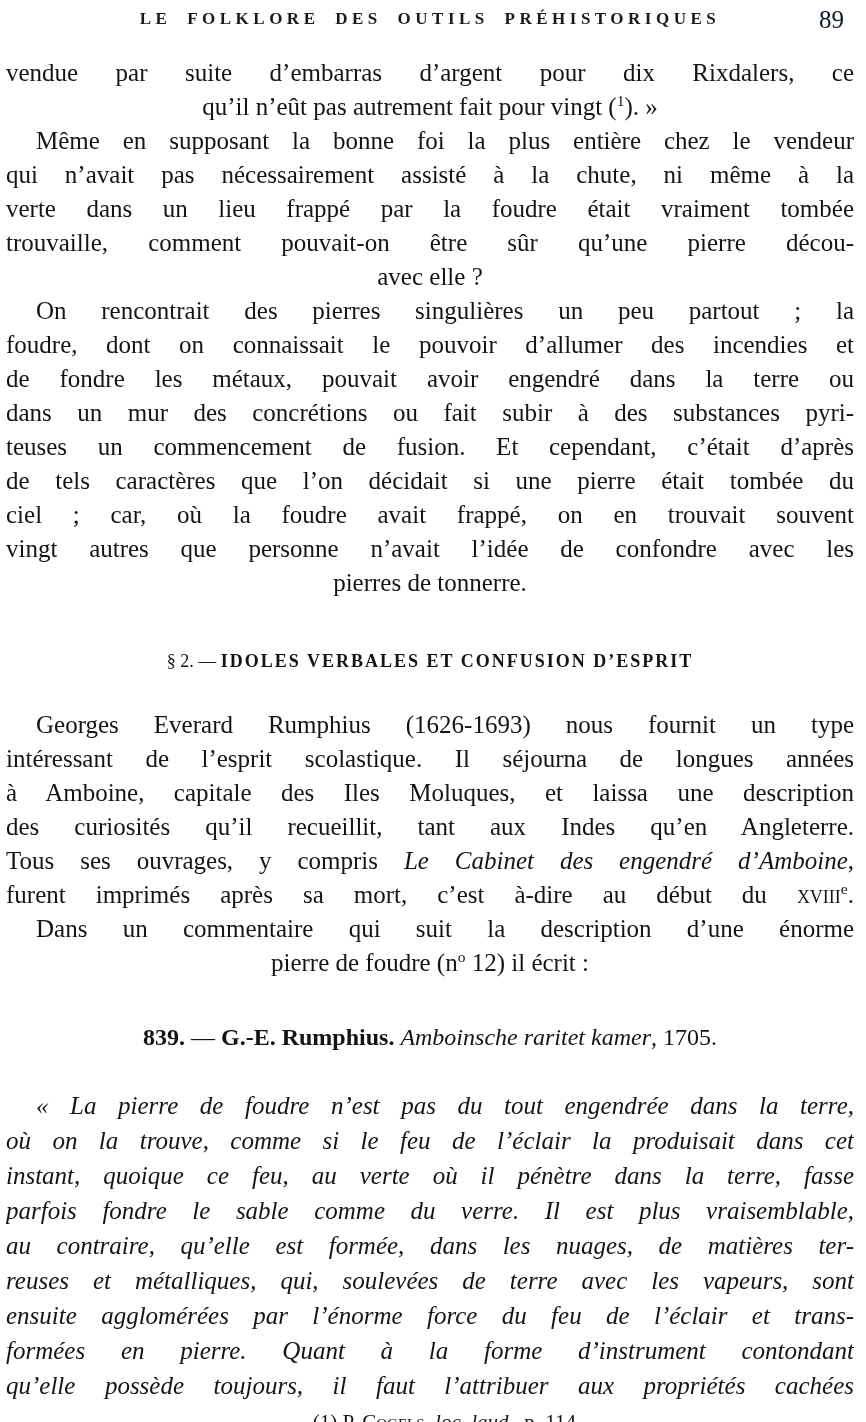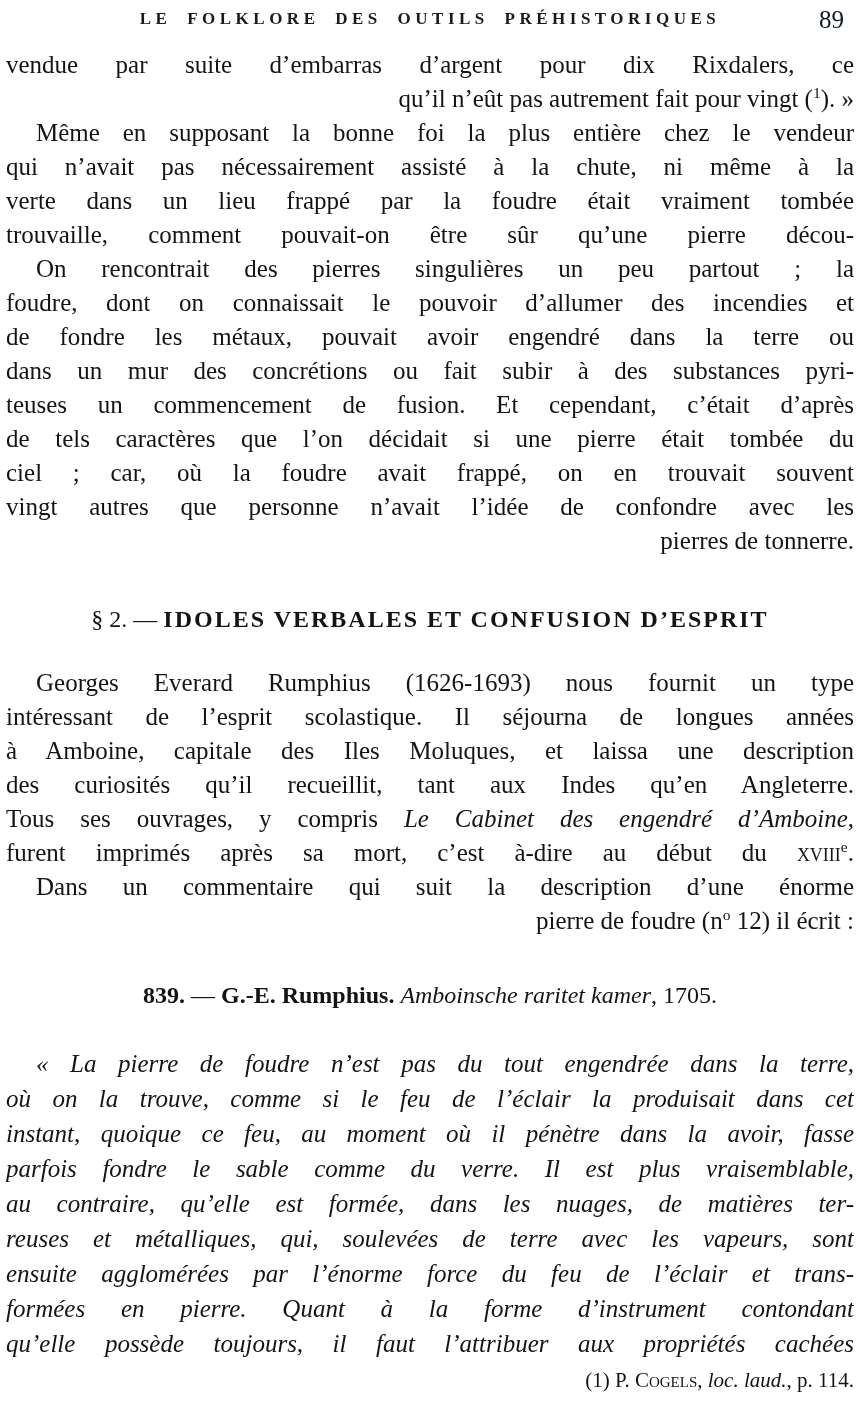--- a/index.html
+++ b/index.html
@@ -10,21 +10,21 @@
     background:#ffffff;
     color:#141414;
     font-family:"Liberation Serif", serif;
     overflow:hidden;
     box-sizing:border-box;
     padding:6px 12px 0 6px;
   }
   .page-header{
     position:relative;
     height:30px;
-    margin-bottom:12px;
+    margin-bottom:20px;
   }
   .running-title{
     position:absolute;
     left:0;right:0;
     text-align:center;
     font-size:17px;
     font-weight:bold;
     letter-spacing:4.5px;
     word-spacing:7px;
     color:#1a1a1a;
@@ -35,34 +35,34 @@
     right:10px;top:0;
     font-size:25px;
     color:#0f172a;
   }
   .page-body{margin-top:0;}
   .line{
     font-size:25px;
     line-height:34px;
     white-space:nowrap;
     overflow:hidden;
-    text-align:right;
+    text-align:center;
   }
   .stretch{
     text-align:justify;
     text-align-last:justify;
   }
   .indent{padding-left:30px;}
   .quote{font-style:italic;line-height:35px;}
   .quote-start{margin-top:0;}
   .heading{
     margin:44px 0 30px 0;
     text-align:center;
     text-align-last:center;
-    font-size:24px;
+    font-size:18px;
     line-height:34px;
   }
   .heading .bold{letter-spacing:2px;}
   .citation{
     margin:40px 0 34px 0;
     text-align:center;
     text-align-last:center;
     font-size:24px;
     line-height:34px;
   }
@@ -85,20 +85,21 @@
     <div class="running-title">LE FOLKLORE DES OUTILS PRÉHISTORIQUES</div>
     <div class="page-number">89</div>
   </div>
   <div class="page-body">
       <div class="line stretch"><span>vendue par suite d’embarras d’argent pour dix Rixdalers, ce</span></div>
       <div class="line"><span>qu’il n’eût pas autrement fait pour vingt (</span><span class="sup">1</span><span>). »</span></div>
       <div class="line stretch indent"><span>Même en supposant la bonne foi la plus entière chez le vendeur</span></div>
       <div class="line stretch"><span>qui n’avait pas nécessairement assisté à la chute, ni même à la</span></div>
       <div class="line stretch"><span>verte dans un lieu frappé par la foudre était vraiment tombée</span></div>
       <div class="line stretch"><span>trouvaille, comment pouvait-on être sûr qu’une pierre décou-</span></div>
+      <div class="line"><span>avec elle ?</span></div>
       <div class="line stretch indent"><span>On rencontrait des pierres singulières un peu partout ; la</span></div>
       <div class="line stretch"><span>foudre, dont on connaissait le pouvoir d’allumer des incendies et</span></div>
       <div class="line stretch"><span>de fondre les métaux, pouvait avoir engendré dans la terre ou</span></div>
       <div class="line stretch"><span>dans un mur des concrétions ou fait subir à des substances pyri-</span></div>
       <div class="line stretch"><span>teuses un commencement de fusion. Et cependant, c’était d’après</span></div>
       <div class="line stretch"><span>de tels caractères que l’on décidait si une pierre était tombée du</span></div>
       <div class="line stretch"><span>ciel ; car, où la foudre avait frappé, on en trouvait souvent</span></div>
       <div class="line stretch"><span>vingt autres que personne n’avait l’idée de confondre avec les</span></div>
       <div class="line"><span>pierres de tonnerre.</span></div>
       <div class="line heading"><span>§ 2. — </span><span class="bold">IDOLES VERBALES ET CONFUSION D’ESPRIT</span></div>
@@ -106,21 +107,21 @@
       <div class="line stretch"><span>intéressant de l’esprit scolastique. Il séjourna de longues années</span></div>
       <div class="line stretch"><span>à Amboine, capitale des Iles Moluques, et laissa une description</span></div>
       <div class="line stretch"><span>des curiosités qu’il recueillit, tant aux Indes qu’en Angleterre.</span></div>
       <div class="line stretch"><span>Tous ses ouvrages, y compris </span><span class="italic">Le Cabinet des engendré d’Amboine</span><span>,</span></div>
       <div class="line stretch"><span>furent imprimés après sa mort, c’est à-dire au début du </span><span class="smallcaps">xviii</span><span class="sup">e</span><span>.</span></div>
       <div class="line stretch indent"><span>Dans un commentaire qui suit la description d’une énorme</span></div>
       <div class="line"><span>pierre de foudre (n</span><span class="sup">o</span><span> 12) il écrit :</span></div>
       <div class="line citation"><span class="bold">839.</span><span> — </span><span class="bold">G.-E. Rumphius. </span><span class="italic">Amboinsche raritet kamer</span><span>, 1705.</span></div>
       <div class="line stretch indent quote quote-start"><span>« La pierre de foudre n’est pas du tout engendrée dans la terre,</span></div>
       <div class="line stretch quote"><span>où on la trouve, comme si le feu de l’éclair la produisait dans cet</span></div>
-      <div class="line stretch quote"><span>instant, quoique ce feu, au moment où il pénètre dans la avoir, fasse</span></div>
+      <div class="line stretch quote"><span>instant, quoique ce feu, au verte où il pénètre dans la terre, fasse</span></div>
       <div class="line stretch quote"><span>parfois fondre le sable comme du verre. Il est plus vraisemblable,</span></div>
       <div class="line stretch quote"><span>au contraire, qu’elle est formée, dans les nuages, de matières ter-</span></div>
       <div class="line stretch quote"><span>reuses et métalliques, qui, soulevées de terre avec les vapeurs, sont</span></div>
       <div class="line stretch quote"><span>ensuite agglomérées par l’énorme force du feu de l’éclair et trans-</span></div>
       <div class="line stretch quote"><span>formées en pierre. Quant à la forme d’instrument contondant</span></div>
       <div class="line stretch quote"><span>qu’elle possède toujours, il faut l’attribuer aux propriétés cachées</span></div>
       <div class="line footnote"><span>(1) P. </span><span class="smallcaps">Cogels</span><span>, </span><span class="italic">loc. laud.</span><span>, p. 114.</span></div>
     </div>
 </div>
 

